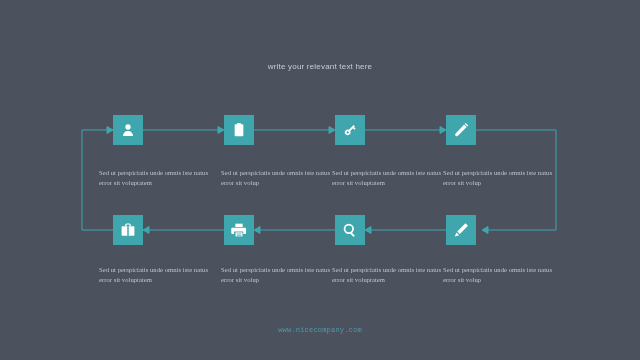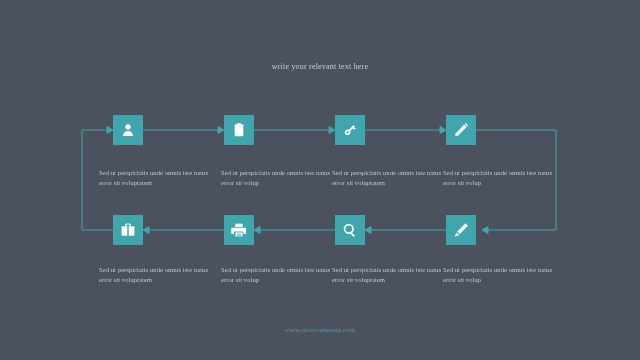--- a/index.html
+++ b/index.html
@@ -12,30 +12,31 @@
   }
   .slide{position:absolute;inset:0;}
 
   .header-text{
     position:absolute;
     top:62px;left:0;width:640px;
     text-align:center;
     color:#c9ccd3;
     font-size:8px;
     letter-spacing:.2px;
-    font-family:Liberation Serif, serif;
+    font-family:Liberation Sans, sans-serif;
   }
 
   .footer-text{
     position:absolute;
     top:326px;left:0;width:640px;
     text-align:center;
     color:#4f9aa8;
     font-size:7px;
     letter-spacing:.2px;
+    font-family:Liberation Mono, monospace;
   }
 
   
   .wires{position:absolute;inset:0;}
 
   
   .node{
     position:absolute;
     width:30px;height:30px;
     background:#3fa6ad;

